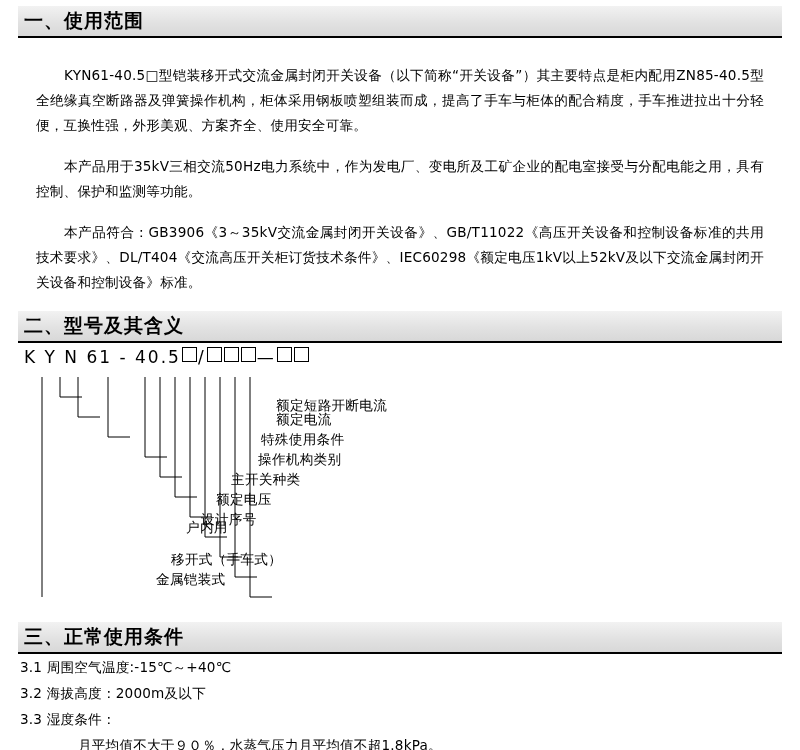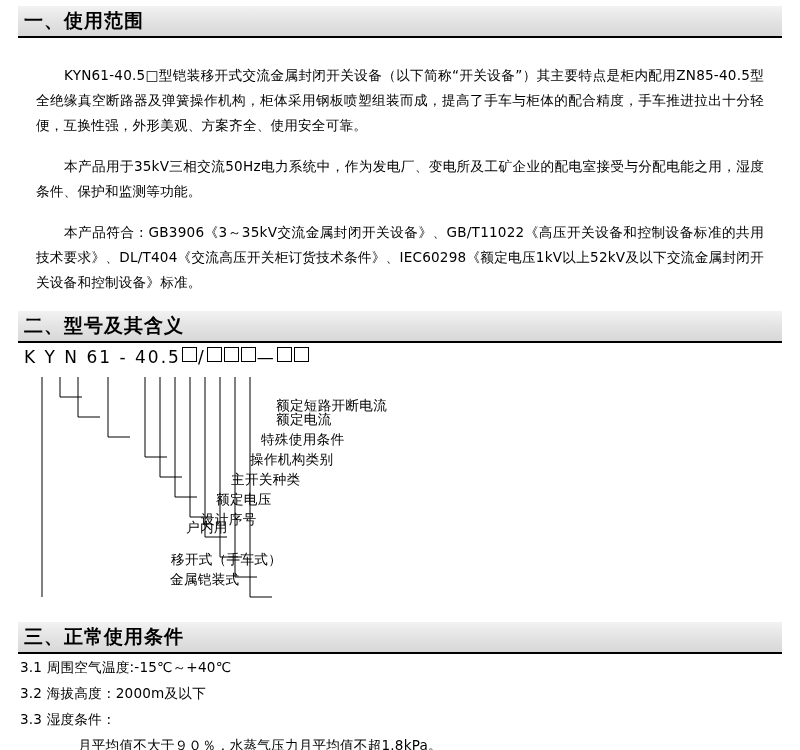--- a/index.html
+++ b/index.html
@@ -107,21 +107,21 @@
 </head>
 <body>
 
 <div class="page">
 
   <div class="section-head sec1">
     <span class="title">一、使用范围</span>
   </div>
   <div id="sec1-body">
     <p class="para indent">KYN61-40.5□型铠装移开式交流金属封闭开关设备（以下简称“开关设备”）其主要特点是柜内配用ZN85-40.5型全绝缘真空断路器及弹簧操作机构，柜体采用钢板喷塑组装而成，提高了手车与柜体的配合精度，手车推进拉出十分轻便，互换性强，外形美观、方案齐全、使用安全可靠。</p>
-    <p class="para indent">本产品用于35kV三相交流50Hz电力系统中，作为发电厂、变电所及工矿企业的配电室接受与分配电能之用，湿度条件、保护和监测等功能。</p>
+    <p class="para indent">本产品用于35kV三相交流50Hz电力系统中，作为发电厂、变电所及工矿企业的配电室接受与分配电能之用，具有控制、保护和监测等功能。</p>
     <p class="para indent">本产品符合：GB3906《3～35kV交流金属封闭开关设备》、GB/T11022《高压开关设备和控制设备标准的共用技术要求》、DL/T404《交流高压开关柜订货技术条件》、IEC60298《额定电压1kV以上52kV及以下交流金属封闭开关设备和控制设备》标准。</p>
   </div>
 
   <div class="section-head sec2">
     <span class="title">二、型号及其含义</span>
   </div>
 
   <div class="model-wrap">
 
     <div class="code-line">
@@ -143,27 +143,27 @@
         <path d="M60,34 L60,74 L82,74"></path>
         <path d="M42,34 L42,54 L64,54"></path>
         <path d="M24,34 L24,254"></path>
       </g>
     </svg>
 
     <div class="model-labels">
       <div class="mlabel" style="left:258px; top:54px;">额定短路开断电流</div>
       <div class="mlabel" style="left:258px; top:68px;">额定电流</div>
       <div class="mlabel" style="left:243px; top:88px;">特殊使用条件</div>
-      <div class="mlabel" style="left:232px; top:108px;">操作机构类别</div>
+      <div class="mlabel" style="left:240px; top:108px;">操作机构类别</div>
       <div class="mlabel" style="left:213px; top:128px;">主开关种类</div>
       <div class="mlabel" style="left:198px; top:148px;">额定电压</div>
       <div class="mlabel" style="left:183px; top:168px;">设计序号</div>
       <div class="mlabel" style="left:168px; top:176px;">户内用</div>
       <div class="mlabel" style="left:153px; top:208px;">移开式（手车式）</div>
-      <div class="mlabel" style="left:152px; top:228px;">金属铠装式</div>
+      <div class="mlabel" style="left:138px; top:228px;">金属铠装式</div>
     </div>
   </div>
 
   <div class="section-head sec3">
     <span class="title">三、正常使用条件</span>
   </div>
   <div id="sec3-body">
     <div class="item">3.1 周围空气温度:-15℃～+40℃</div>
     <div class="item">3.2 海拔高度：2000m及以下</div>
     <div class="item">3.3 湿度条件：</div>

